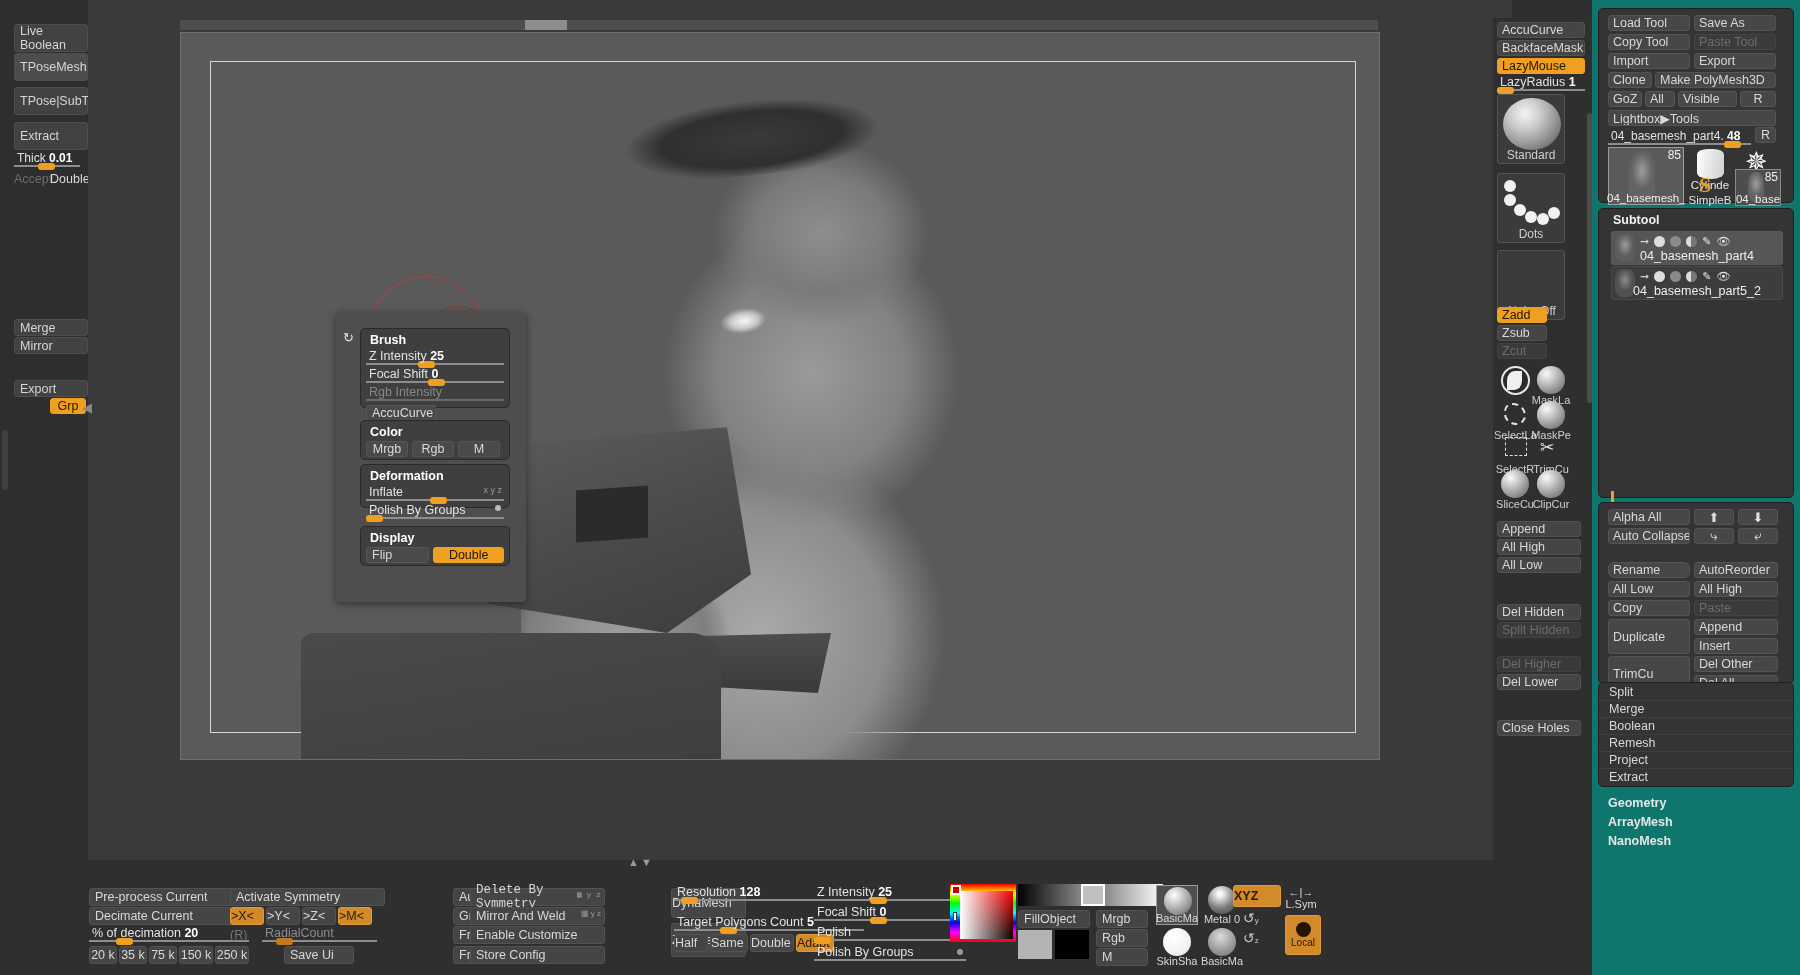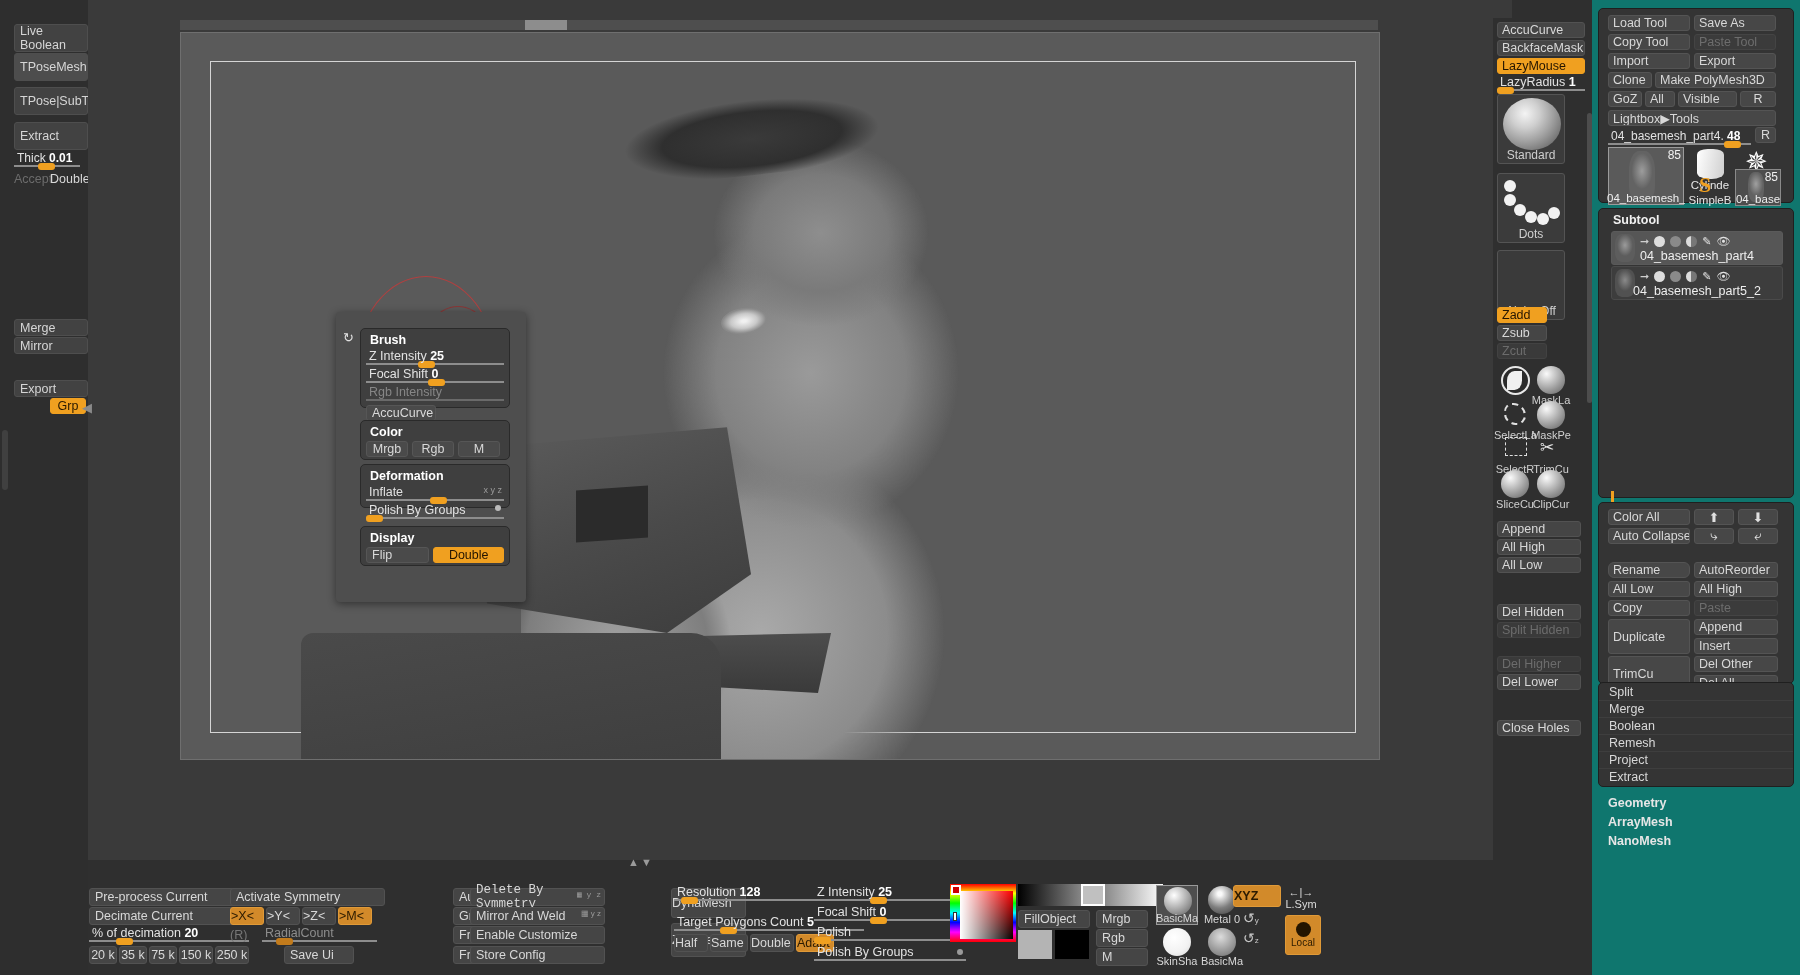--- a/index.html
+++ b/index.html
@@ -707,21 +707,21 @@
           <span style="color:#e2e2e2;font-size:11px;">👁</span>
         </div>
         <div class="nm">04_basemesh_part5_2</div>
       </div>
 
       <div style="position:absolute;left:12px;top:282px;width:3px;height:12px;background:#f0a020;"></div>
     </div>
 
     <div class="tpgroup" style="top:502px;height:182px;">
       <div class="tbtn" style="left:9px;top:6px;width:82px;">
-          <span>Color All</span>
+          <span>Alpha All</span>
         </div>
       <div class="tbtn center" style="left:95px;top:6px;width:40px;justify-content:center;padding:0;">
           <span class="arrowico">⬆</span>
         </div>
       <div class="tbtn center" style="left:139px;top:6px;width:40px;justify-content:center;padding:0;">
           <span class="arrowico">⬇</span>
         </div>
       <div class="tbtn" style="left:9px;top:25px;width:82px;">
           <span>Auto Collapse</span>
         </div>

